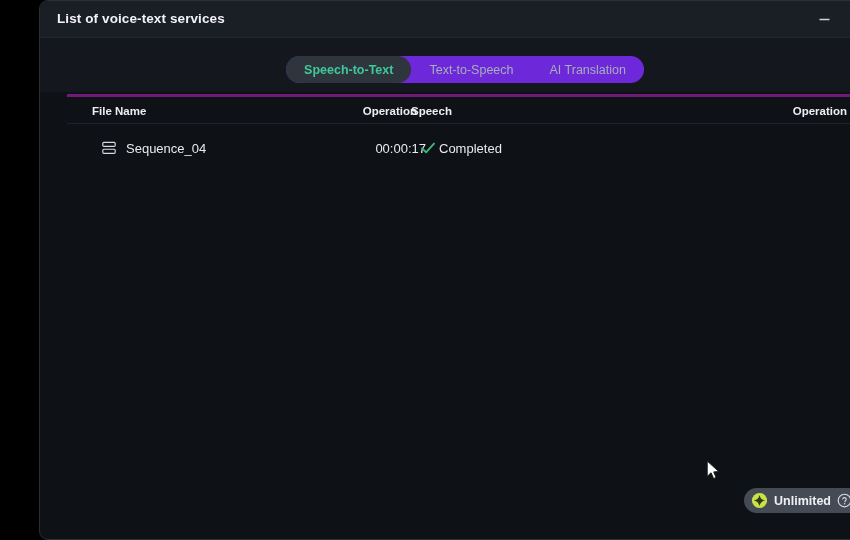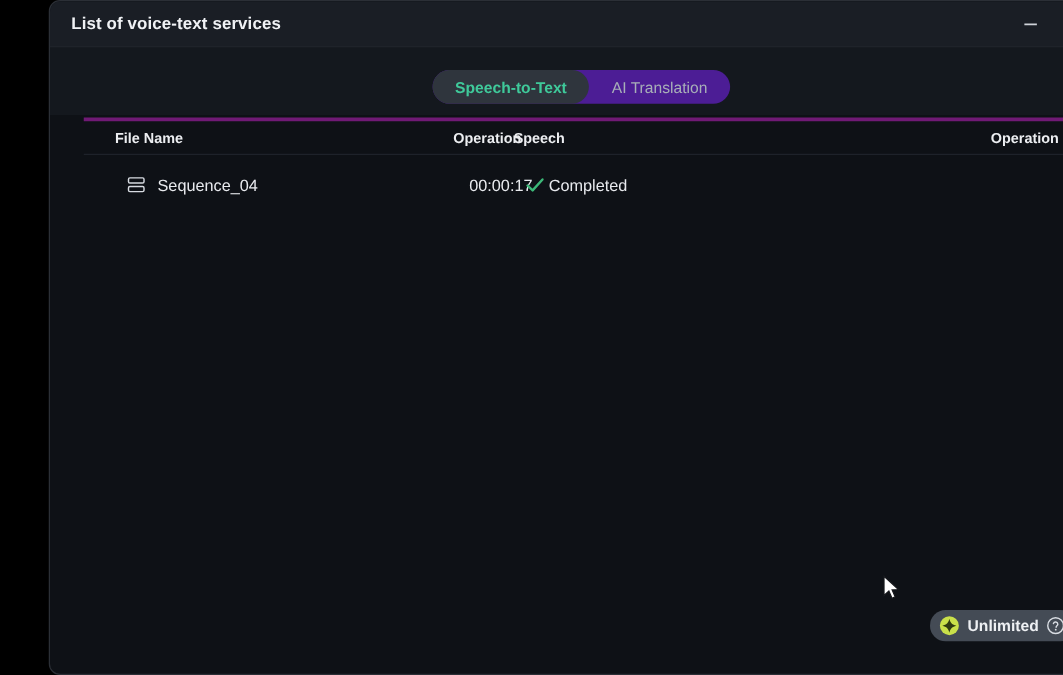--- a/index.html
+++ b/index.html
@@ -74,21 +74,21 @@
     box-sizing: border-box;
   }
   .tabs {
     position: absolute;
     left: 50%;
     top: 18px;
     transform: translateX(-50%);
     display: flex;
     align-items: center;
     gap: 0px;
-    background: #4c1d95;
+    background: #6d28d9;
     border-radius: 15px;
     height: 27px;
     padding: 0;
   }
   .tab {
     height: 27px;
     display: flex;
     align-items: center;
     justify-content: center;
     padding: 0 18px;
@@ -202,20 +202,23 @@
         <line x1="2.2" y1="2.2" x2="11.8" y2="11.8" stroke="#dfe3e8" stroke-width="1.35"></line>
         <line x1="11.8" y1="2.2" x2="2.2" y2="11.8" stroke="#dfe3e8" stroke-width="1.35"></line>
       </svg>
     </div>
   </div>
 
   <div class="tabbar">
     <div class="tabs">
       <div class="tab active">
         <span>Speech-to-Text</span>
+      </div>
+      <div class="tab">
+        <span>Text-to-Speech</span>
       </div>
       <div class="tab">
         <span>AI Translation</span>
       </div>
     </div>
   </div>
 
   <div class="table-head">
     <div class="th th-filename">File Name</div>
     <div class="th th-duration">Operation</div>

